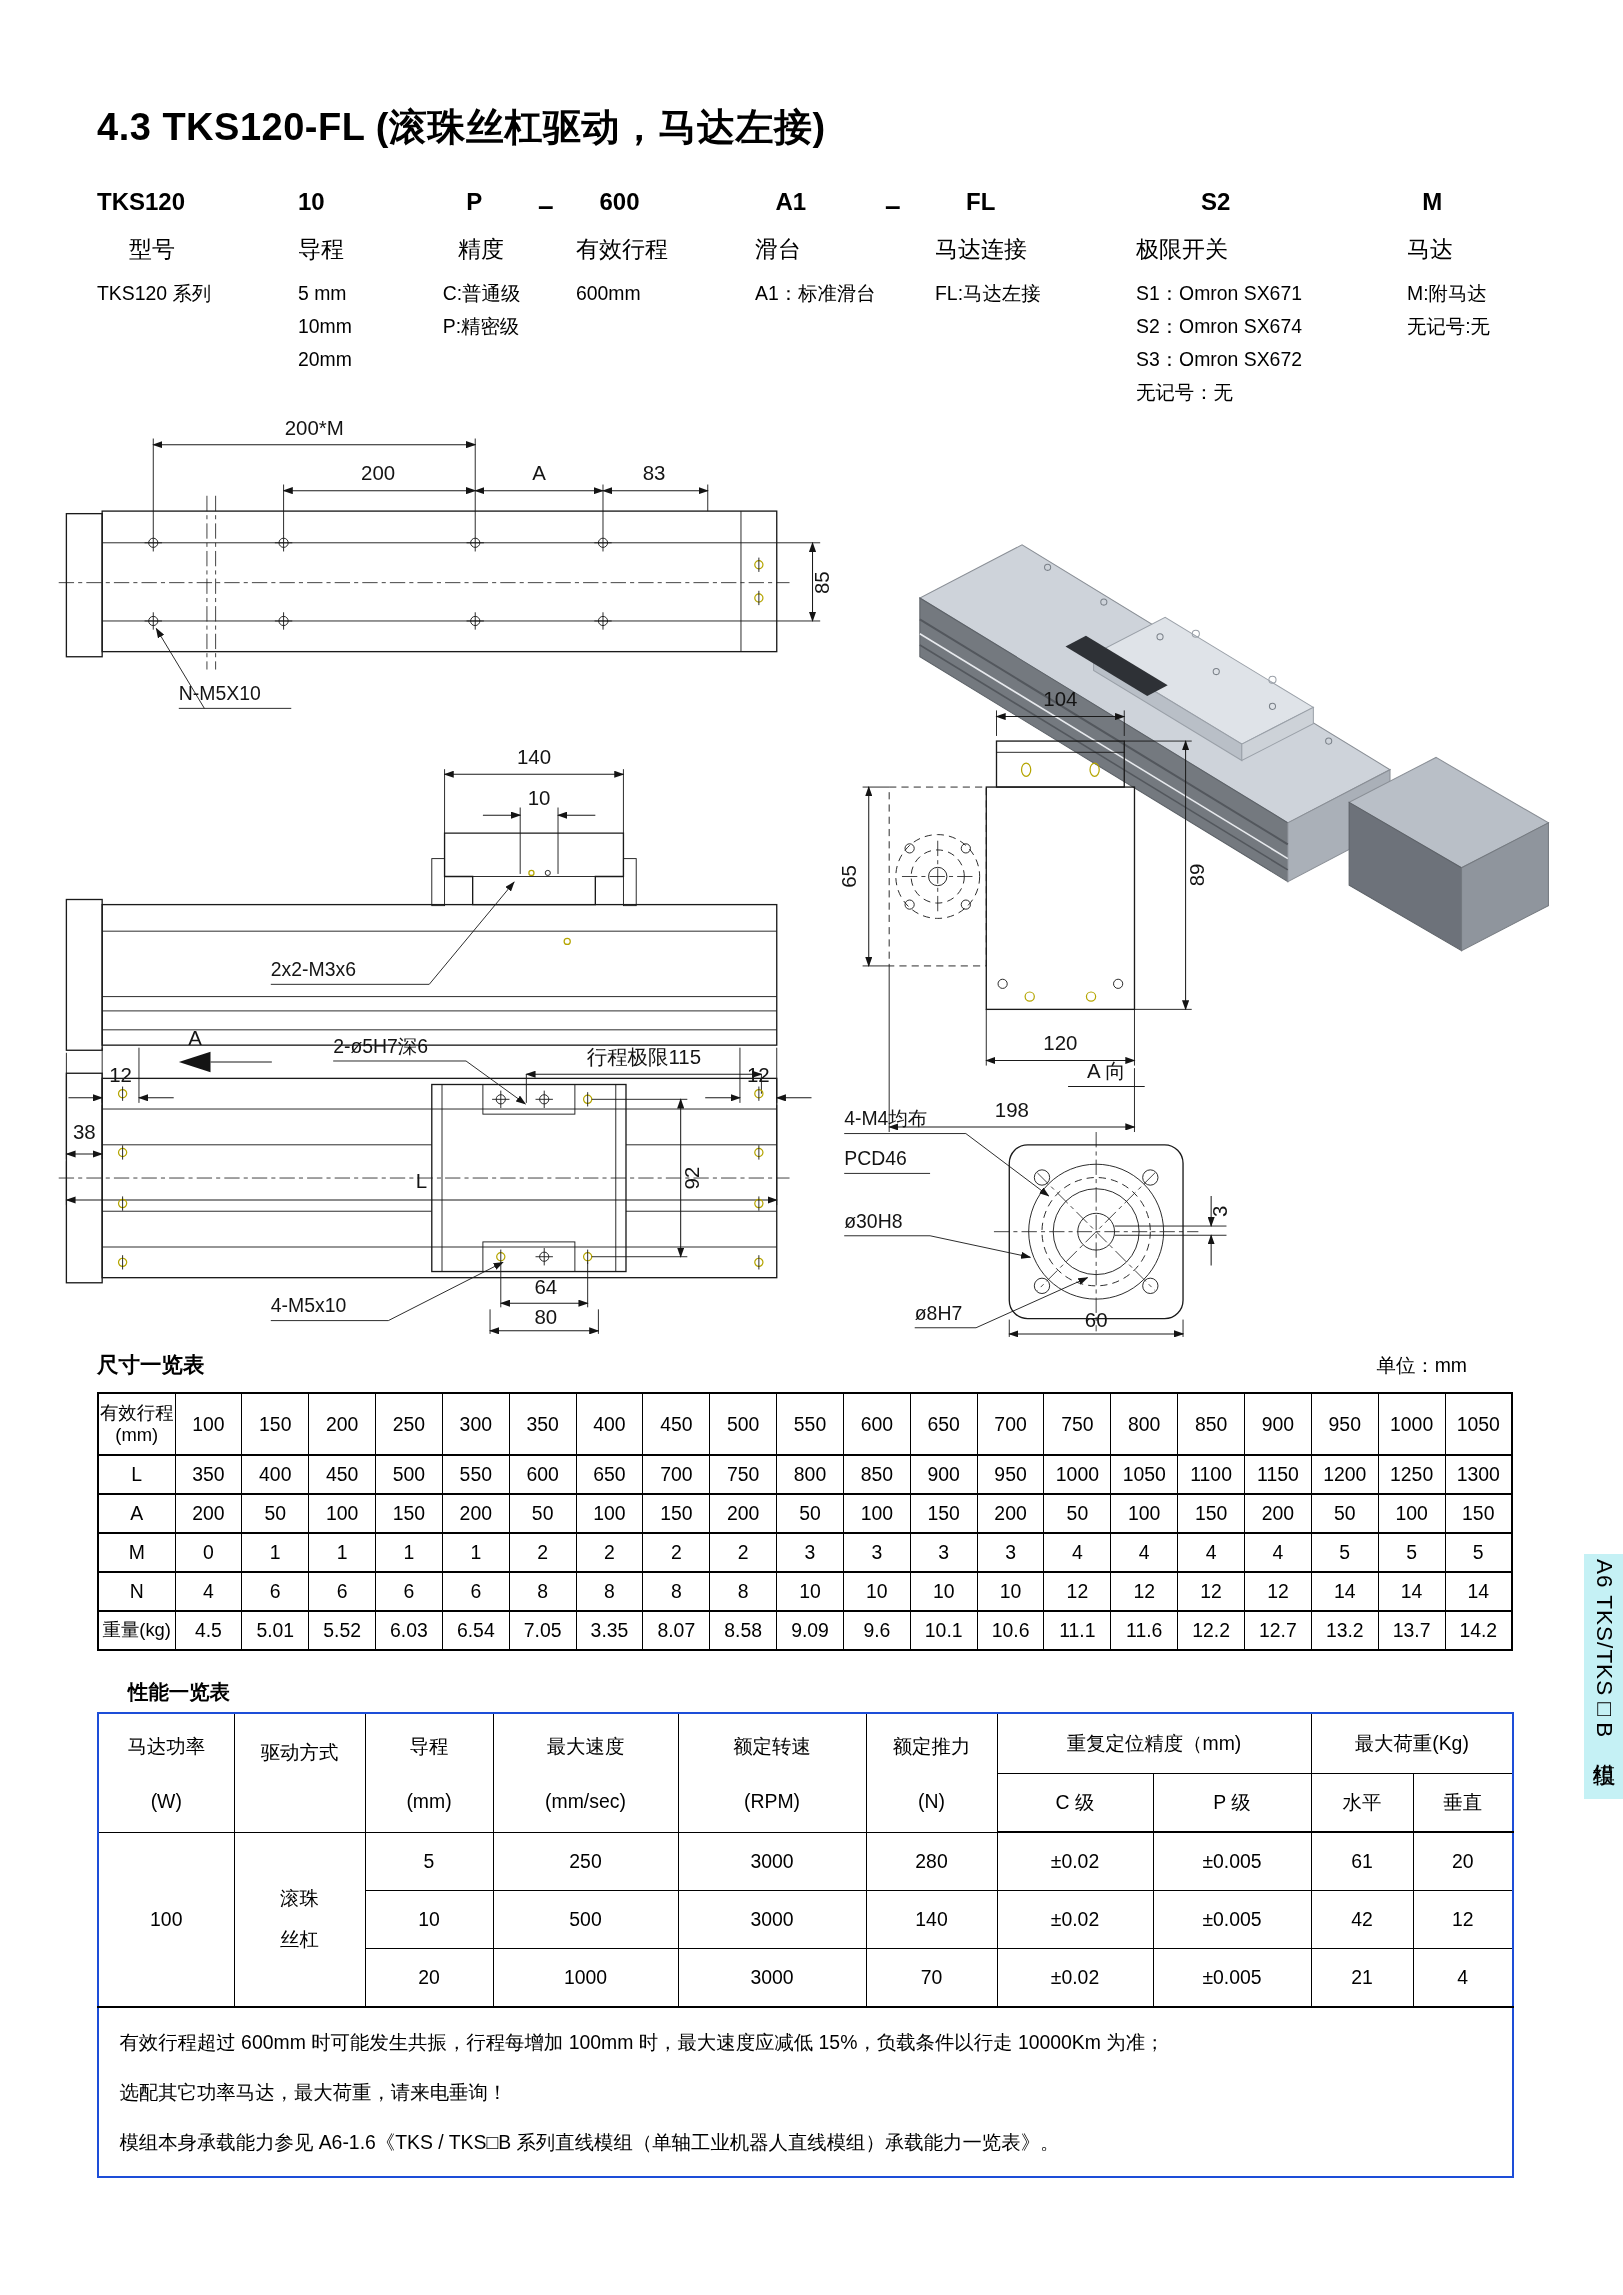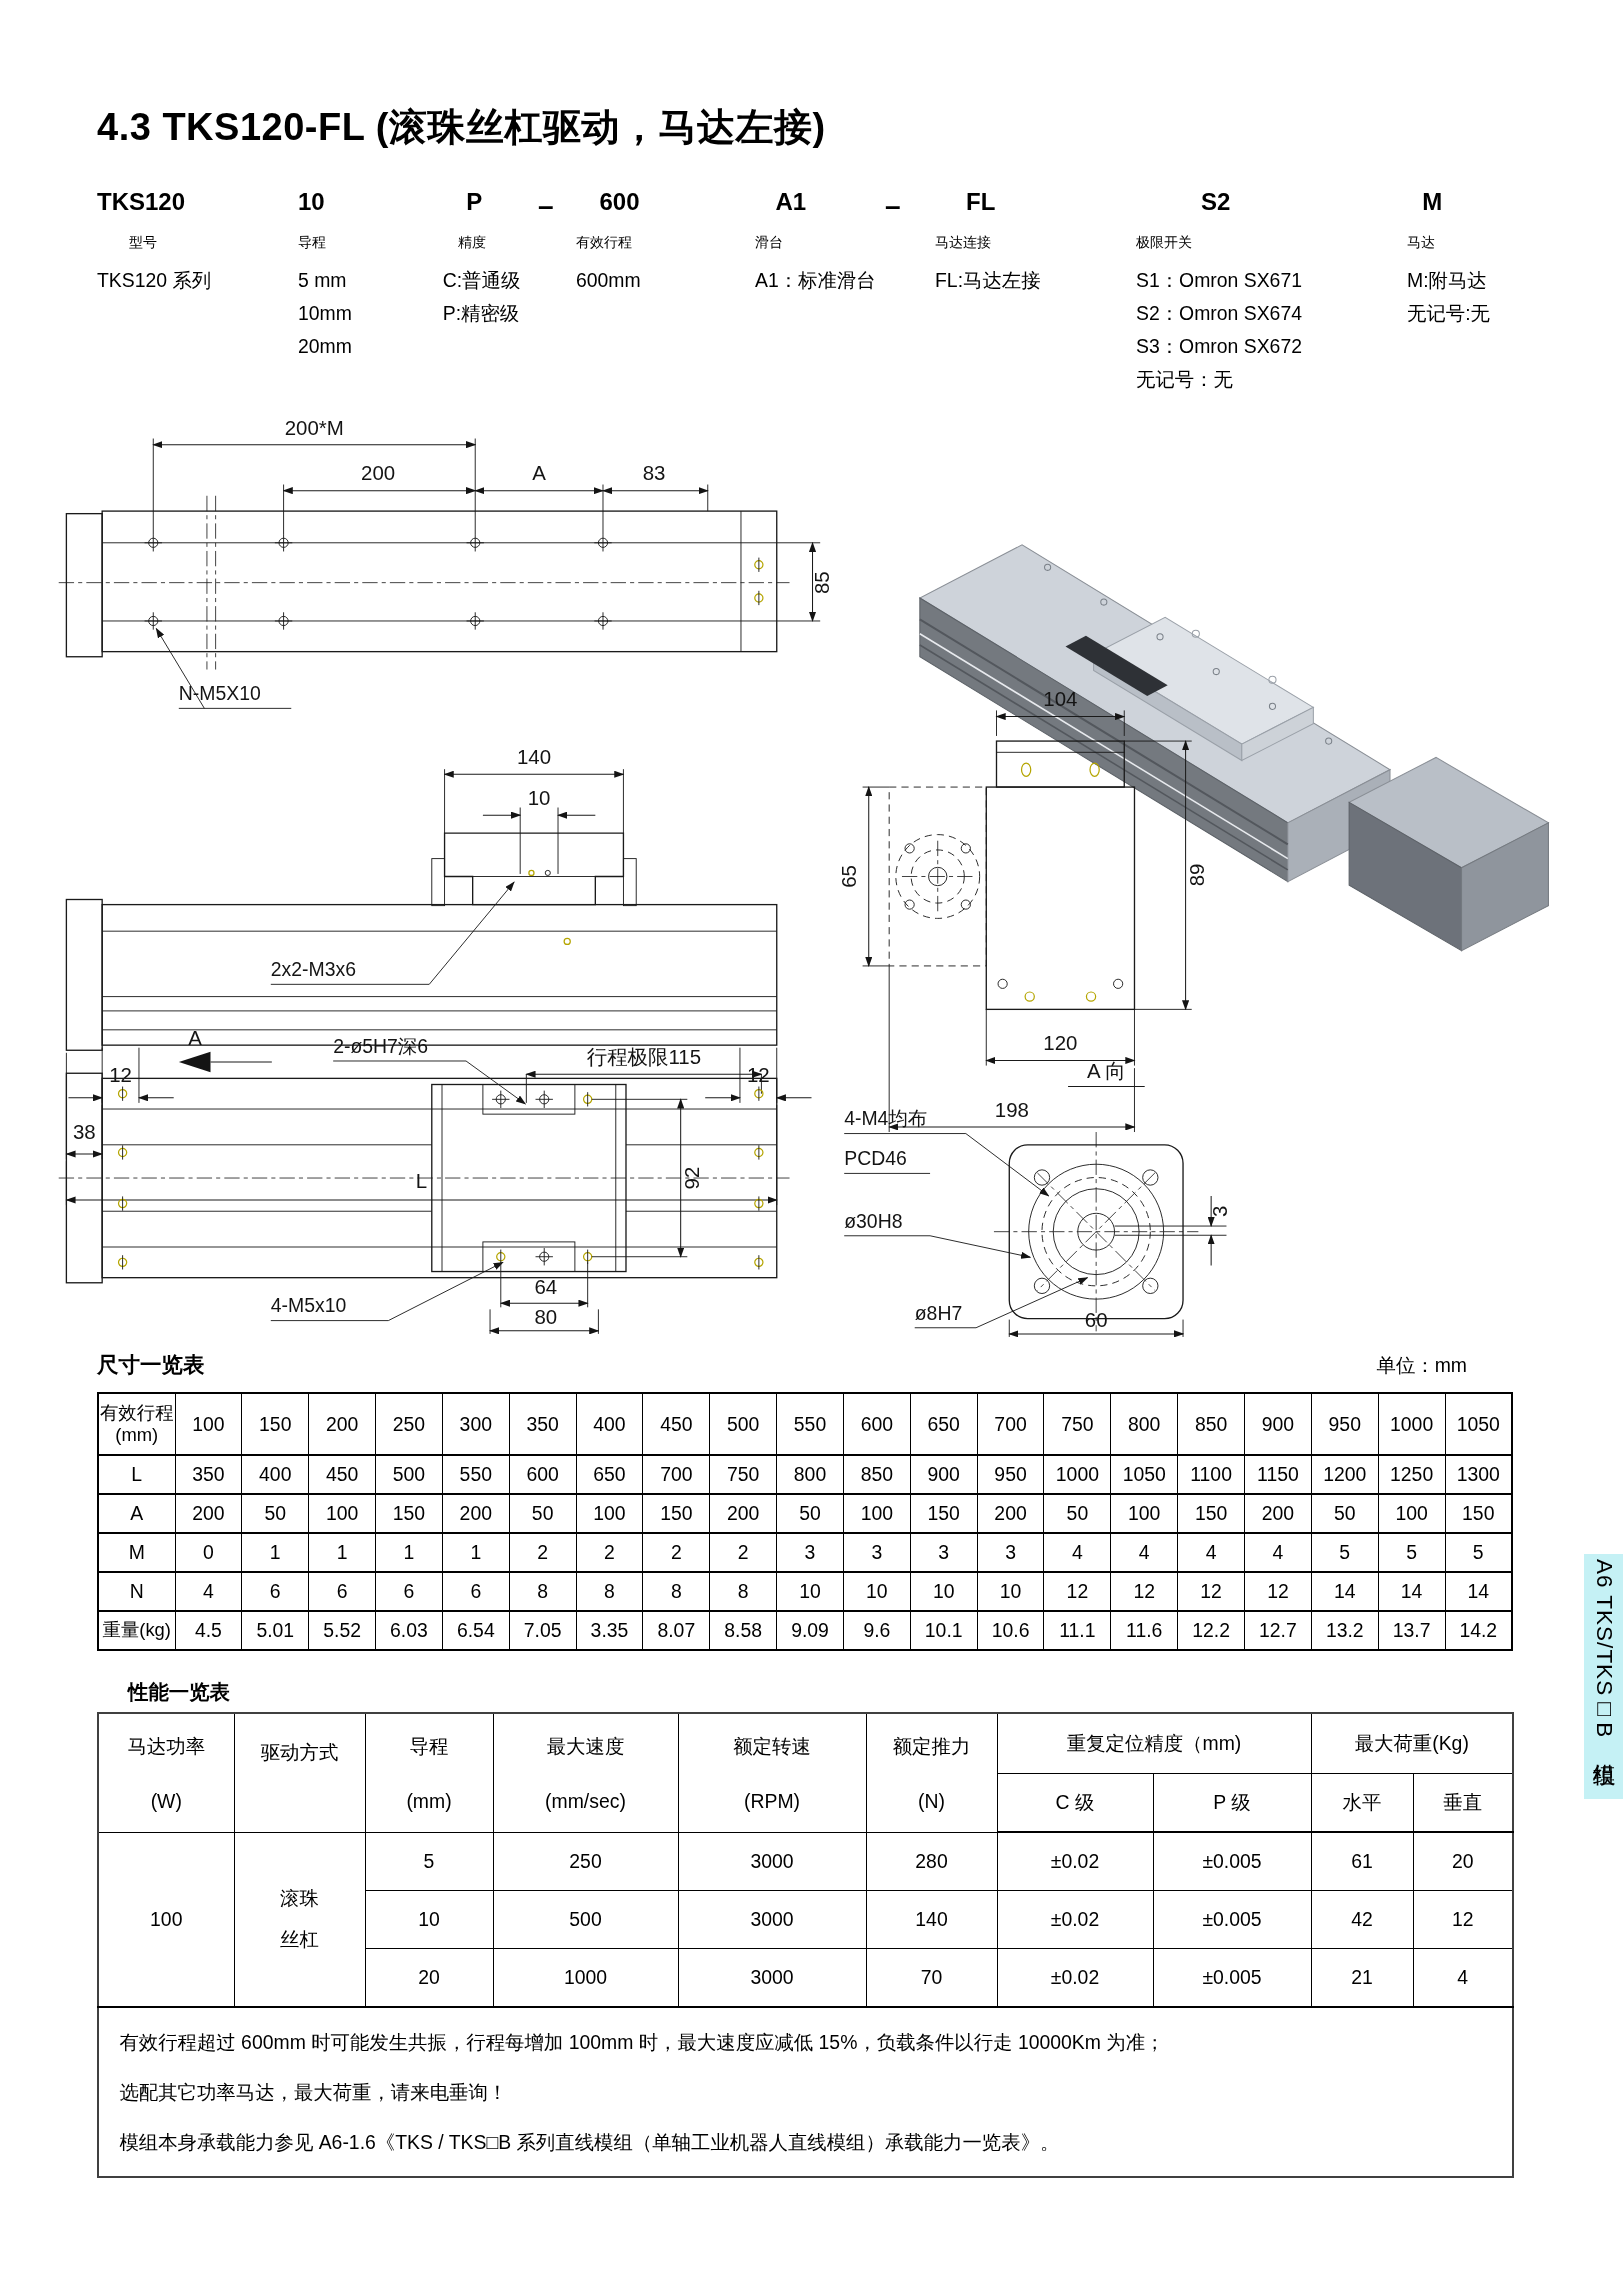--- a/index.html
+++ b/index.html
@@ -4,21 +4,21 @@
 <style>
   html,body{margin:0;padding:0;background:#888;}
   .page{position:relative;width:1624px;height:2295px;background:#ffffff;
         font-family:"Liberation Sans", sans-serif;color:#000;overflow:hidden;}
   .abs{position:absolute;}
   
   .doc-title{left:97px;top:102px;font-size:38px;font-weight:bold;letter-spacing:0.5px;}
   
   .code{font-size:24px;font-weight:bold;white-space:nowrap;}
   .dash{font-size:28px;font-weight:bold;}
-  .seg-label{font-size:14px;margin-top:18.4px;white-space:nowrap;}
+  .seg-label{font-size:23px;margin-top:18.4px;white-space:nowrap;}
   .opts{margin-top:11.2px;}
   .opt{font-size:19.4px;line-height:33px;white-space:nowrap;}
   .lab-ind{padding-left:32px;}
   
   svg text{font-family:"Liberation Sans", sans-serif;}
   .ln{stroke:#1a1a1a;fill:none;stroke-width:2.6;}
   .thin{stroke:#1a1a1a;fill:none;stroke-width:1.8;}
   .dimln{stroke:#1a1a1a;fill:none;stroke-width:2;}
   .cl{stroke:#1a1a1a;fill:none;stroke-width:1.6;stroke-dasharray:30 8 8 8;}
   .dsh{stroke:#1a1a1a;fill:none;stroke-width:1.8;stroke-dasharray:14 10;}
@@ -31,21 +31,21 @@
   
   table{border-collapse:collapse;table-layout:fixed;}
   .dim-table{width:1416px;border:2.6px solid #000;}
   .dim-table th,.dim-table td{border-left:1px solid #000;border-right:1px solid #000;
      border-top:2px solid #000;border-bottom:2px solid #000;text-align:center;
      font-size:19.4px;font-weight:normal;padding:0;overflow:hidden;}
   .dim-table .hrow th{height:60px;}
   .dim-table .drow th,.dim-table .drow td{height:37px;}
   .dim-table .stub{font-size:18.4px;line-height:22.5px;}
   
-  .perf-table{width:1416px;border:2px solid #404040;}
+  .perf-table{width:1416px;border:2px solid #1d4ed8;}
   .perf-table th,.perf-table td{border:1px solid #000;text-align:center;font-size:19.4px;
      font-weight:normal;padding:0;}
   .perf-table .h1 th{height:59px;}
   .perf-table .h2 th{height:57px;border-bottom:2px solid #000;margin-left:12px;}
   .perf-table .dr td{height:57px;border-top:1.5px solid #000;border-bottom:1.5px solid #000;}
   .perf-table .two{display:flex;flex-direction:column;justify-content:space-around;height:109px;}
   .perf-table .notes-cell{border-top:2px solid #000;text-align:left;padding:9.2px 20.4px;}
   .note-line{font-size:19.4px;line-height:50px;white-space:nowrap;}
   
   .side-tab{left:1584px;top:1554px;width:40px;height:245px;background:#c5f1f5;

